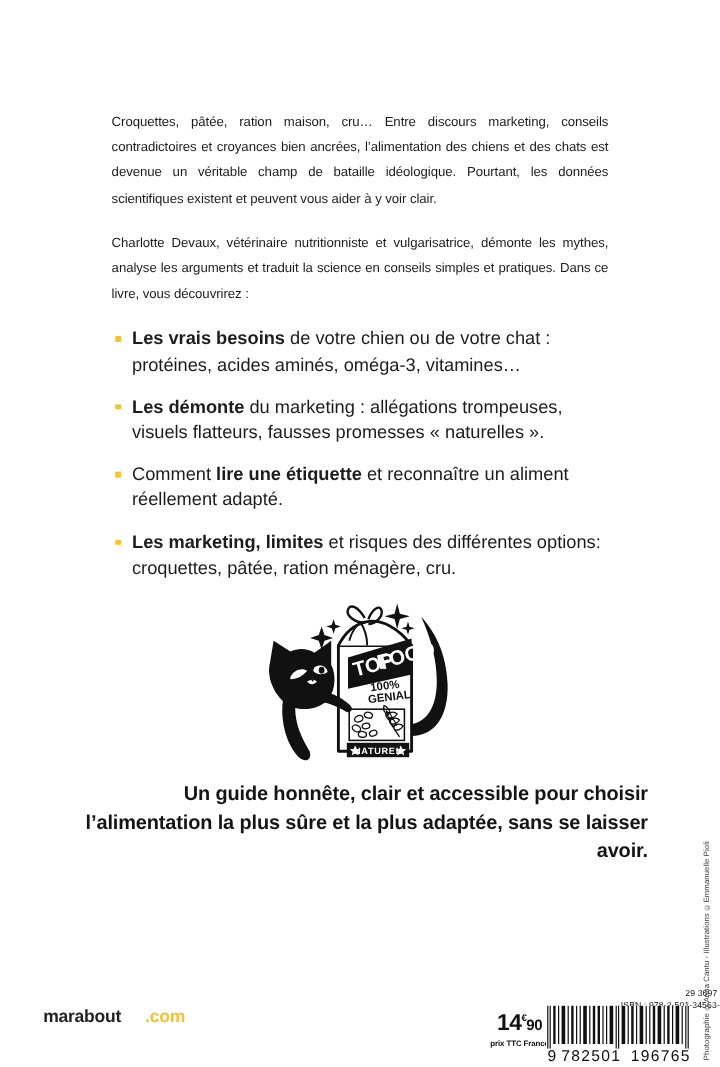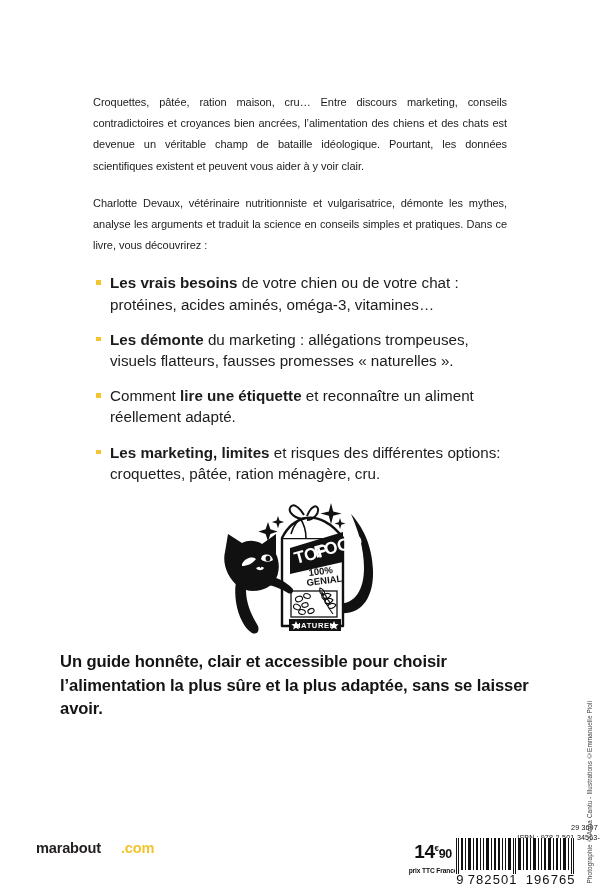--- a/index.html
+++ b/index.html
@@ -76,21 +76,21 @@
     height: 148px;
   }
   .illustration svg { display: block; width: 100%; height: 100%; }
 
   
   .tagline {
     position: absolute;
     left: 60px;
     top: 650px;
     width: 480px;
-    text-align: left;
+    text-align: right;
     font-size: 16.6px;
     font-weight: 700;
     line-height: 23.5px;
     color: #141414;
     letter-spacing: -0.1px;
   }
 
   
   .logo {
     position: absolute;

